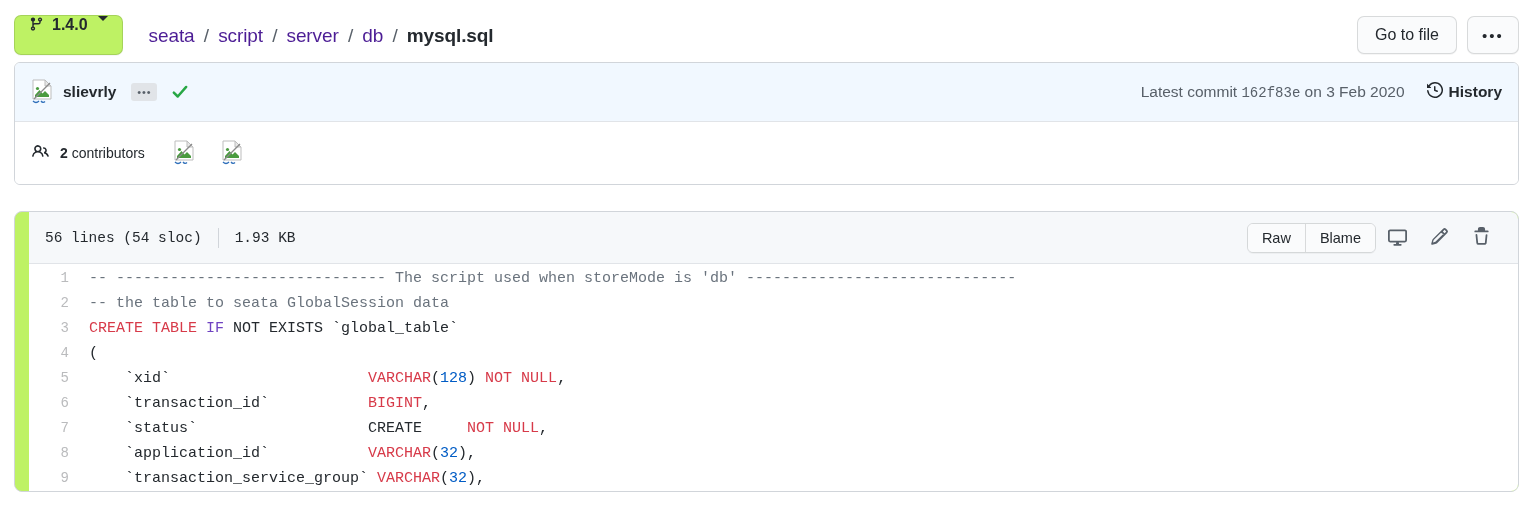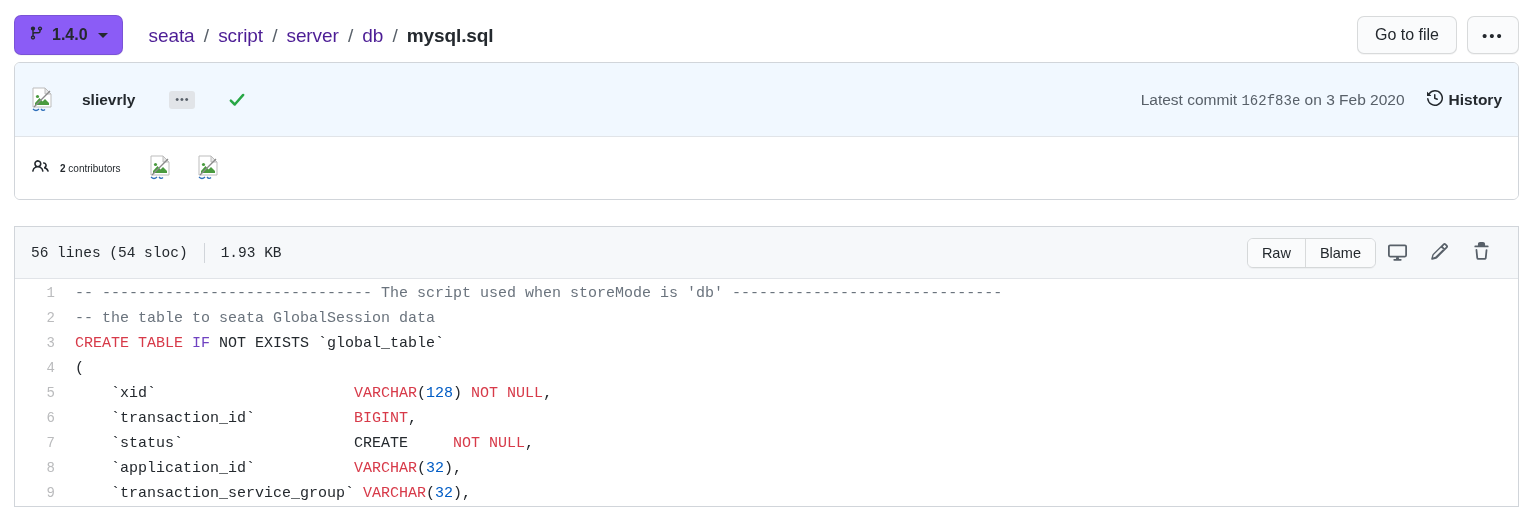--- a/index.html
+++ b/index.html
@@ -27,27 +27,27 @@
   
   .topbar {
     display: flex;
     align-items: center;
     height: 62px;
     padding-top: 8px;
     box-sizing: border-box;
   }
   .branch-btn {
     display: inline-flex;
-    align-items: center;
+    align-items: flex-start;
     gap: 8px;
     height: 38px;
     padding: 0 14px;
     border: 1px solid rgba(27,31,35,0.15);
     border-radius: 7px;
-    background: #8b5cf6;
+    background: #bef264;
     color: #24292e;
     font-size: 16px;
     font-weight: 600;
     cursor: pointer;
     box-shadow: 0 1px 0 rgba(27,31,35,0.04);
   }
   .branch-btn .caret {
     width: 0; height: 0;
     border-left: 5px solid transparent;
     border-right: 5px solid transparent;
@@ -110,24 +110,23 @@
     border: 1px solid #d1d5da;
     border-radius: 6px;
     overflow: hidden;
     background: #fff;
   }
   .commit-row {
     display: flex;
     align-items: center;
     background: #f1f8ff;
     border-bottom: 1px solid #e1e4e8;
-    height: 74px;
+    height: 59px;
     padding: 0 16px;
     box-sizing: border-box;
-    gap: 19px;
   }
   .avatar-broken {
     position: relative;
     width: 22px;
     height: 26px;
     flex: 0 0 auto;
     margin-right: 10px;
   }
   .avatar-broken svg { display: block; }
   .commit-author {
@@ -197,39 +196,40 @@
   .contrib-row {
     display: flex;
     align-items: center;
     height: 62px;
     padding: 0 16px;
     box-sizing: border-box;
     background: #fff;
   }
   .contrib-text {
     margin-left: 10px;
-    font-size: 10px;
+    font-size: 14px;
     color: #24292e;
     cursor: pointer;
   }
   .contrib-text b { font-weight: 700; }
   .contrib-avatars {
     display: flex;
     align-items: center;
     gap: 16px;
     margin-left: 28px;
   }
 
   
   .codebox {
     margin-top: 26px;
     border: 1px solid #d1d5da;
-    border-radius: 0;
+    border-radius: 8px;
     overflow: hidden;
-    background: #f9a8d4;
+    background: #bef264;
+    padding-left: 14px;
   }
   .code-header {
     display: flex;
     align-items: center;
     height: 52px;
     padding: 0 16px;
     box-sizing: border-box;
     background: #f6f8fa;
     border-bottom: 1px solid #e1e4e8;
   }

